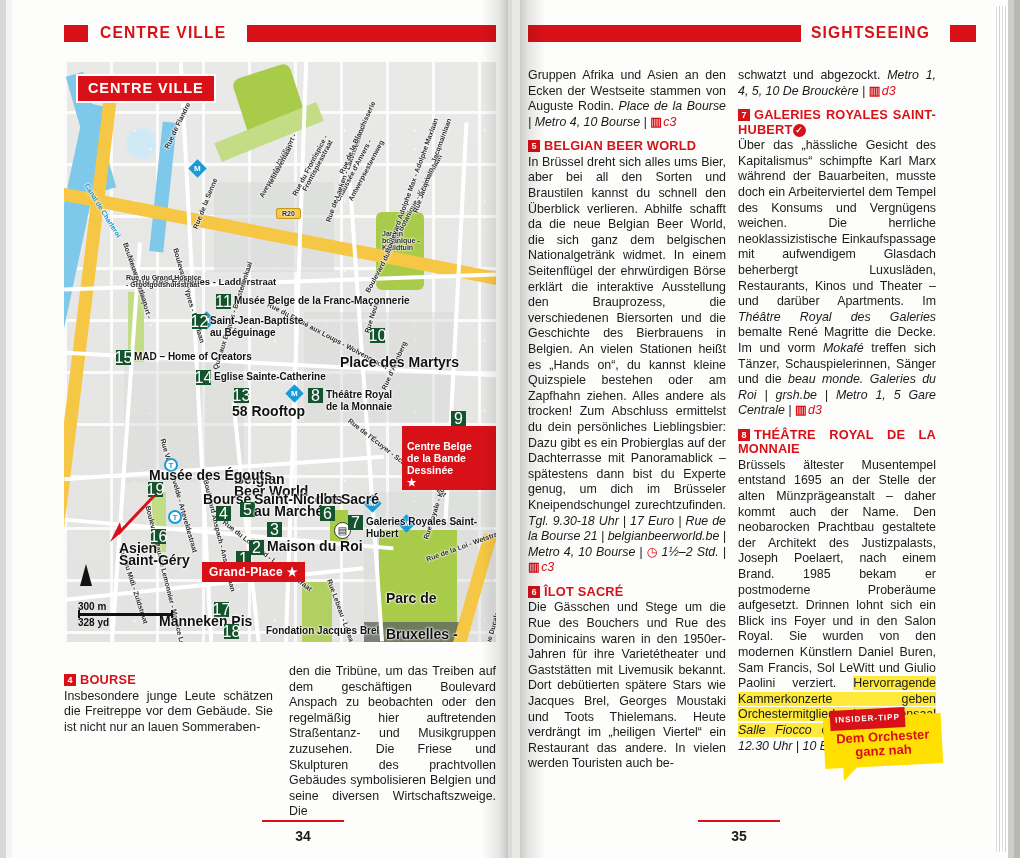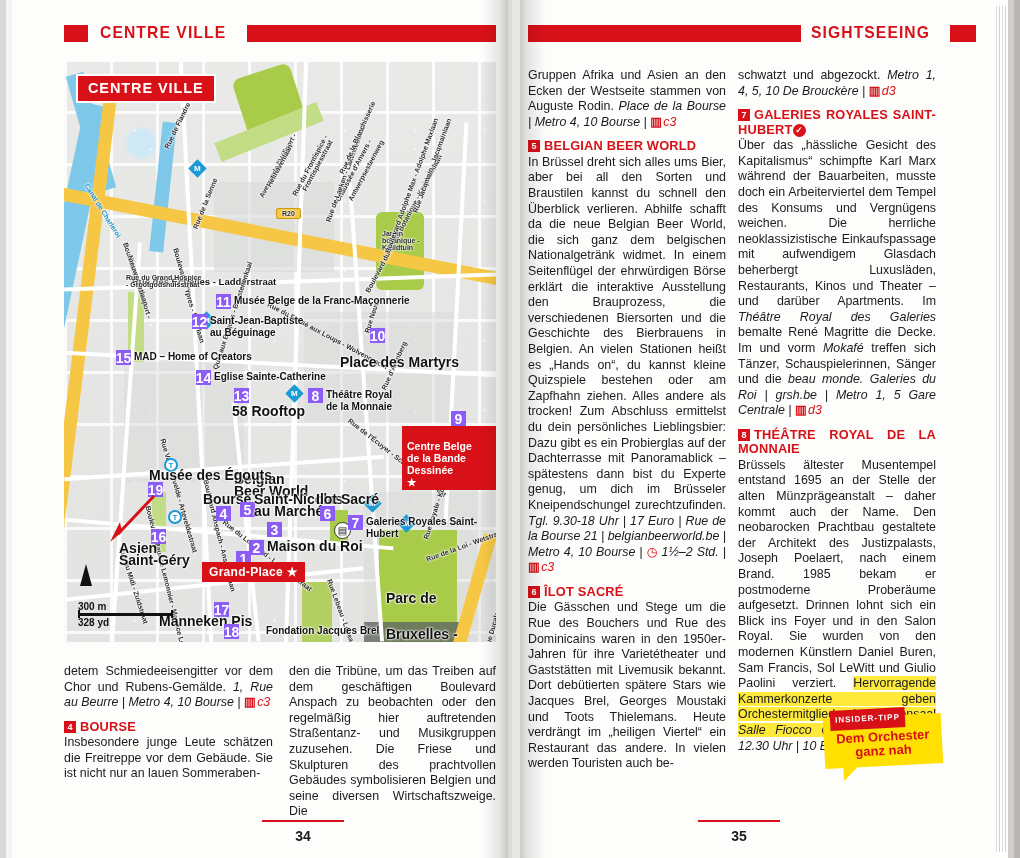--- a/index.html
+++ b/index.html
@@ -65,21 +65,21 @@
     text-shadow:0 0 2px #fff,0 0 2px #fff,0 0 3px #fff; }
   .maplabel.blue{ color:#1b8fc4; }
   .maplabel.big{ font-size:9.5px; color:#111; }
 
   .map-title{ position:absolute; left:12px; top:12px; background:#d81118; color:#fff;
     font-weight:700; font-size:14.5px; letter-spacing:.9px; padding:4px 10px 5px;
     font-family:"Liberation Sans Narrow","Liberation Sans",sans-serif;
     border:2px solid #fff; }
 
   .poi{ position:absolute; display:flex; align-items:flex-start; gap:3px; }
-  .poi .num{ background:#8b5cf6; color:#fff; font-weight:700; font-size:14px;
+  .poi .num{ background:#14532d; color:#fff; font-weight:400; font-size:16px;
     width:15px; height:15px; display:flex; align-items:center; justify-content:center;
     font-family:"Liberation Sans Narrow","Liberation Sans",sans-serif; flex:0 0 auto;}
   .poi .nm{ font-size:10px; color:#111; line-height:11.5px; font-weight:600; white-space:pre-line;
     font-family:"Liberation Sans Narrow","Liberation Sans",sans-serif;
     text-shadow:0 0 2px #fff,0 0 2px #fff,0 0 3px #fff; padding-top:1px;}
   .poi-plain{ position:absolute; font-size:14px; color:#111; font-weight:600; line-height:11.5px;
     font-family:"Liberation Sans Narrow","Liberation Sans",sans-serif; white-space:pre-line;
     text-shadow:0 0 2px #fff,0 0 2px #fff,0 0 3px #fff;}
 
   .redbox{ position:absolute; background:#d81118; color:#fff; font-weight:700; font-size:10.5px;
@@ -351,23 +351,20 @@
 
       <div class="northarrow"></div>
       <div class="scalebar">
         <div>300 m</div>
         <div class="bar"></div>
         <div>328 yd</div>
       </div>
     </div>
 
     <div class="col" style="left:52px;top:664px;width:209px;">
-      <p>
-        <span>detem Schmiedeeisengitter vor dem Chor und Rubens-Gemälde. </span><span class="it">1, Rue au Beurre | Metro 4, 10 Bourse | </span><span class="bookicon">▥ </span><span class="it" style="color:#d81118;">c3</span>
-      </p>
       <div class="sec-head">
         <span class="n">4</span><span>BOURSE</span>
       </div>
       <p>Insbesondere junge Leute schätzen die Freitreppe vor dem Gebäude. Sie ist nicht nur an lauen Sommeraben-</p>
     </div>
 
     <div class="col" style="left:277px;top:664px;width:207px;">
       <p>den die Tribüne, um das Treiben auf dem geschäftigen Boulevard Anspach zu beobachten oder den regelmäßig hier auftretenden Straßentanz- und Musikgruppen zuzusehen. Die Friese und Skulpturen des prachtvollen Gebäudes symbolisieren Belgien und seine diversen Wirtschaftszweige. Die</p>
     </div>
 

